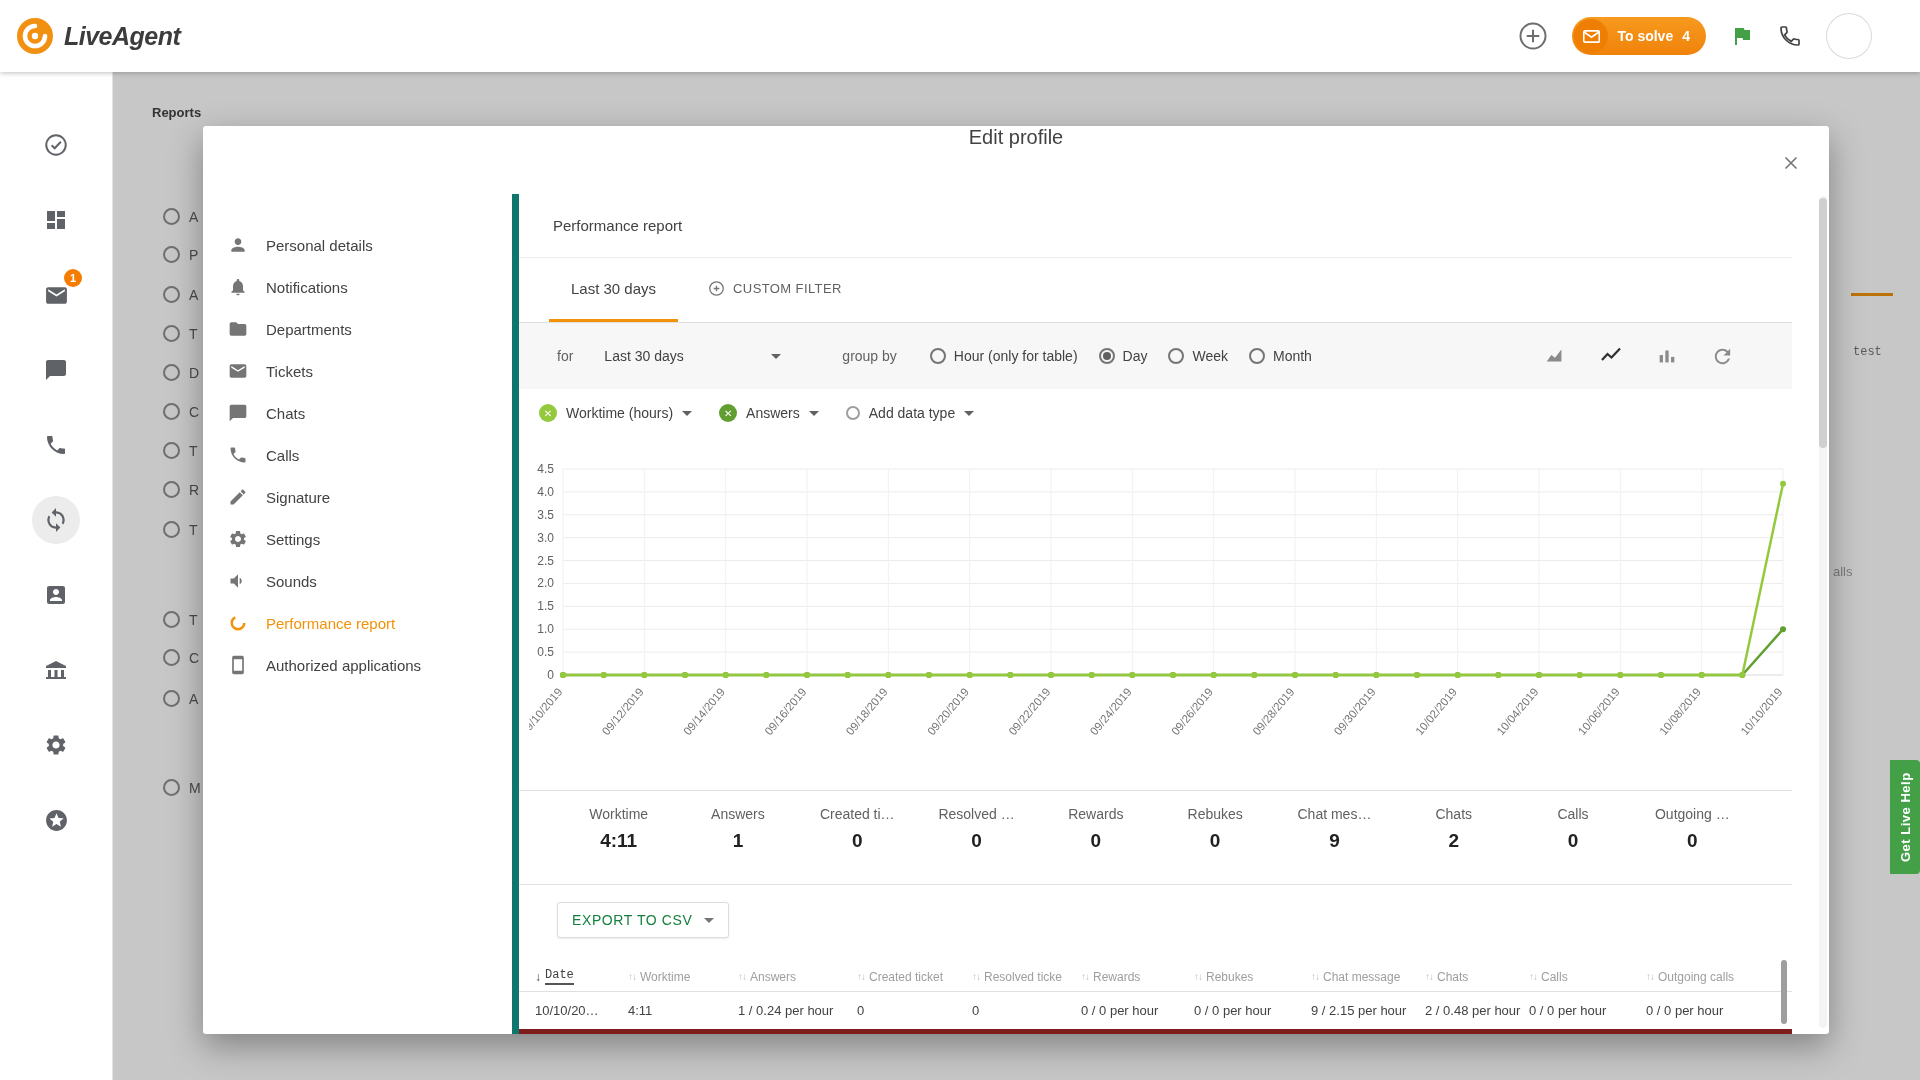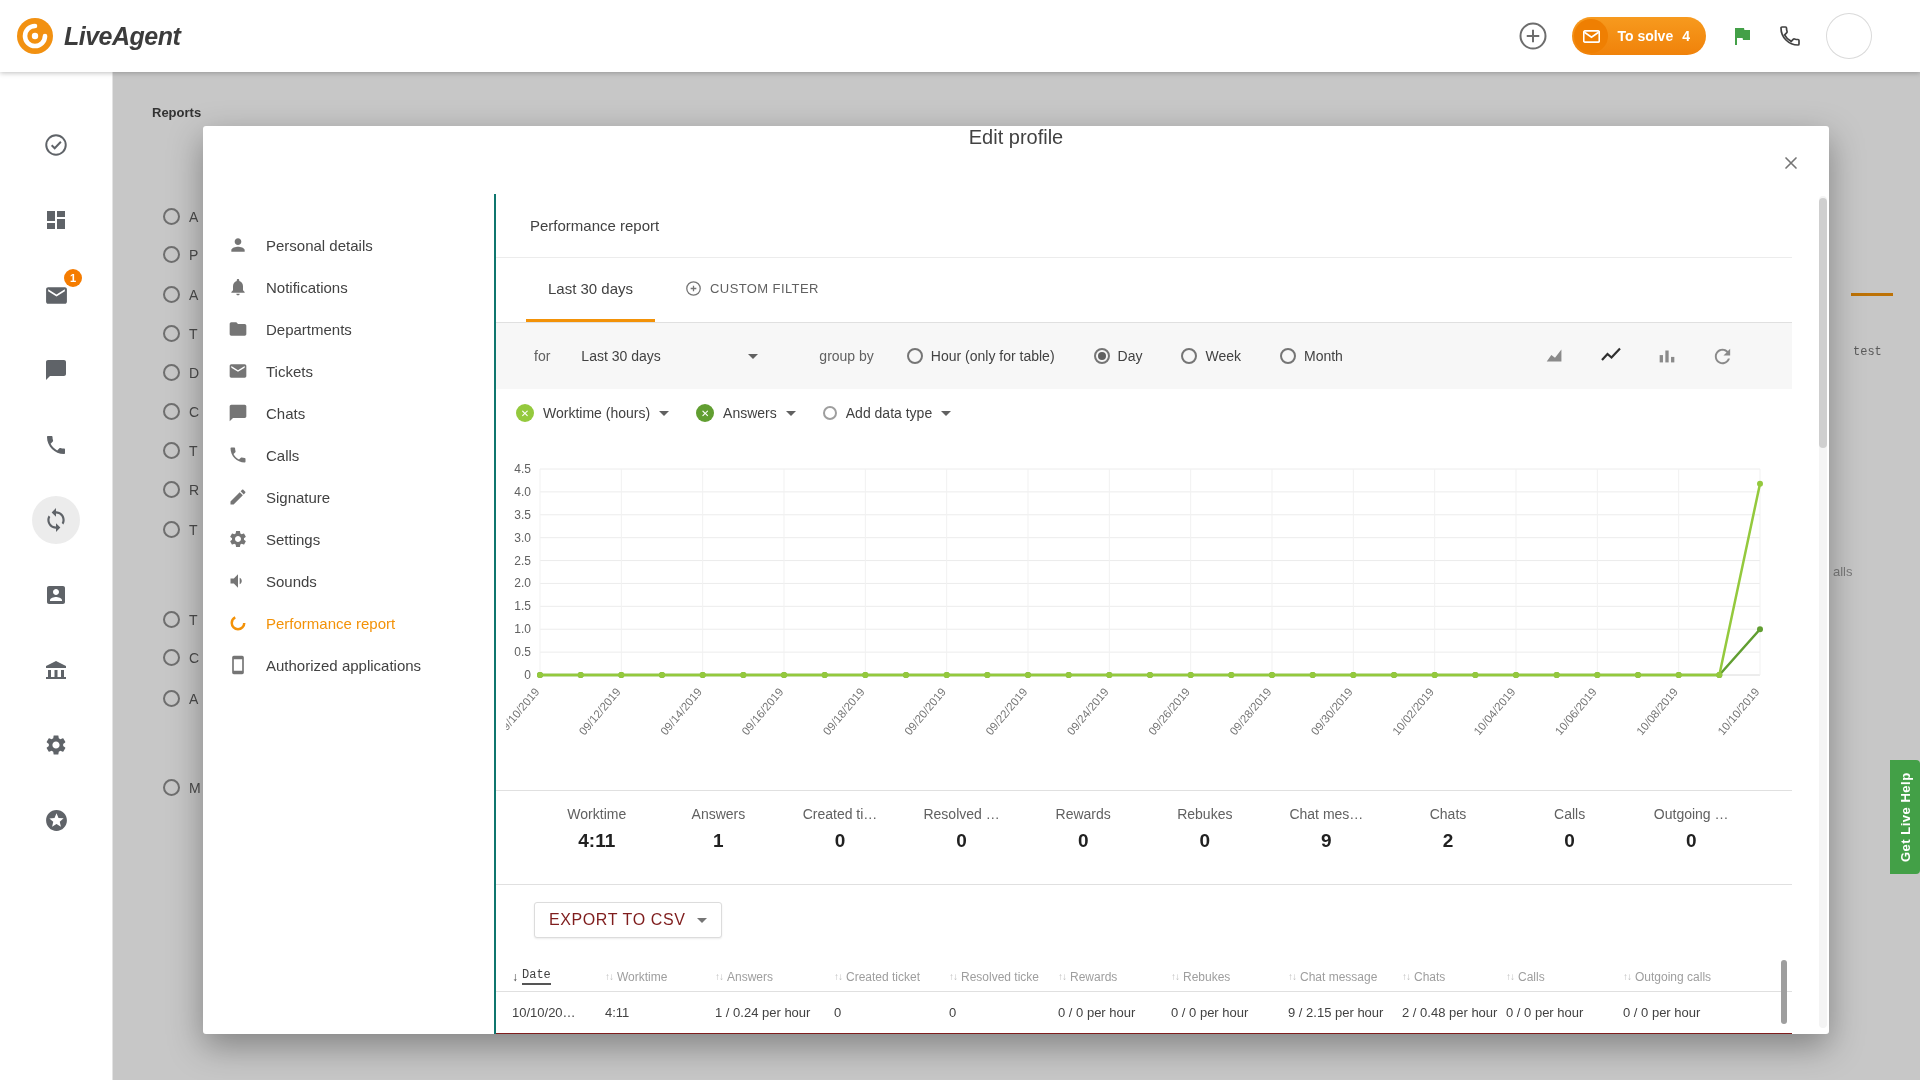--- a/index.html
+++ b/index.html
@@ -49,21 +49,21 @@
     letter-spacing:.5px; cursor:pointer; border:none; }
 
   
   .modal { position:absolute; left:203px; top:126px; width:1626px; height:908px; background:#fff;
     border-radius:3px; box-shadow:0 12px 34px rgba(0,0,0,.35); z-index:60; overflow:hidden; }
   .modal-header { height:68px; display:flex; align-items:center; padding:0 24px;flex-direction:column; }
   .modal-title { font-size:20px; font-weight:500; color:#424242; }
   .modal-close { margin-left:auto; background:none; border:none; cursor:pointer; padding:4px; }
   .modal-body { display:flex; height:840px; }
 
-  .m-nav { width:293px; border-right:2px solid #0f766e; padding-top:30px; flex:none; }
+  .m-nav { width:316px; border-right:7px solid #0f766e; padding-top:30px; flex:none; }
   .nav-item { height:42px; display:flex; align-items:center; gap:17px; padding-left:24px;
     color:#424242; font-size:15px; cursor:pointer; }
   .nav-item .nv-ic { width:22px; display:flex; justify-content:center; color:#757575; }
   .nav-item.active { color:#f39208; }
   .nav-item.active .nv-ic { color:#f39208; }
 
   .m-content { flex:1; padding-right:37px; position:relative; }
   .heading-row { height:64px; display:flex; align-items:center; padding-left:34px;
     border-bottom:1px solid #ececec; font-size:15px; font-weight:500; color:#424242; }
   .tabs-row { height:65px; display:flex; align-items:flex-end; padding-left:30px; gap:8px;
@@ -74,21 +74,21 @@
   .tab.custom { font-size:13px; letter-spacing:.4px; color:#616161; gap:8px; }
 
   .filter-bar { height:66px; background:#f7f7f7; display:flex; align-items:center; padding-left:38px;
     font-size:14px; color:#424242;gap:15px; }
   .for-label { color:#616161; margin-right:12px; }
   .range-select { width:185px; display:flex; align-items:center; justify-content:space-between;
     cursor:pointer; padding:6px 4px; }
   .caret { width:0; height:0; border-left:5px solid transparent; border-right:5px solid transparent;
     border-top:5px solid #616161; }
   .groupby-label { color:#616161; margin:0 18px 0 42px; }
-  .radio-opt { display:flex; align-items:center; gap:8px; margin-right:24px; cursor:pointer; }
+  .radio-opt { display:flex; align-items:center; gap:8px; margin-right:6px; cursor:pointer; }
   .radio { width:16px; height:16px; border:2px solid #757575; border-radius:50%; flex:none; }
   .radio.sel::after { content:''; display:block; width:8px; height:8px; margin:2px; border-radius:50%;
     background:#616161; }
   .charttype-icons { margin-left:auto; margin-right:58px; display:flex; align-items:center; gap:33px; }
   .ct-btn { background:none; border:none; cursor:pointer; color:#8a8a8a; display:flex; }
   .ct-btn.active { color:#2f2f2f; }
 
   .legend-row { height:48px; display:flex; align-items:center; padding-left:20px; gap:27px; }
   .chip { display:flex; align-items:center; gap:9px; font-size:14px; color:#424242; cursor:pointer; }
   .chip-x { width:18px; height:18px; border-radius:50%; color:#fff; font-size:10px; display:flex;
@@ -99,35 +99,35 @@
   .chart-wrap svg { position:absolute; left:10px; top:0; }
 
   .stats-row { height:95px; border-top:1px solid #e0e0e0; border-bottom:1px solid #e0e0e0;
     display:grid; grid-template-columns:repeat(10,1fr); padding:15px 40px 0; }
   .stat { text-align:center; }
   .stat-label { font-size:14px; color:#616161; white-space:nowrap; overflow:hidden; }
   .stat-value { font-size:19px; font-weight:bold; color:#212121; margin-top:8px; }
 
   .export-row { height:77px; padding:17px 0 0 38px; }
   .export-btn { height:36px; display:inline-flex; align-items:center; gap:12px; padding:0 14px;
-    background:#fff; border:1px solid #dcdcdc; border-radius:3px; font-size:16px; letter-spacing:.6px;
-    color:#7f1d1d; cursor:pointer; box-shadow:0 1px 2px rgba(0,0,0,.08);
+    background:#fff; border:1px solid #dcdcdc; border-radius:3px; font-size:14px; letter-spacing:.6px;
+    color:#15803d; cursor:pointer; box-shadow:0 1px 2px rgba(0,0,0,.08);
     font-family:"Liberation Sans","DejaVu Sans",sans-serif; }
   .export-btn .caret { border-top-color:#757575; }
 
   .tbl { display:grid; grid-template-columns:93px 110px 119px 115px 109px 113px 117px 114px 104px 117px 135px;
     padding-left:16px; align-items:center; }
   .table-header { height:30px; border-bottom:1px solid #e0e0e0; }
   .th { display:flex; align-items:center; gap:4px; font-size:12px; color:#9e9e9e;
     white-space:nowrap; overflow:hidden; cursor:pointer; }
   .th .arrows { font-size:10px; color:#bdbdbd; letter-spacing:-1px; }
   .th.th-date { color:#424242; }
   .th.th-date .sortdn { font-size:12px; color:#424242; }
   .th.th-date .lbl { border-bottom:2px solid #555; padding-bottom:1px;font-family:Liberation Mono, monospace; }
-  .table-row { height:44px; border-bottom:3px solid #7f1d1d; }
+  .table-row { height:44px; border-bottom:7px solid #7f1d1d; }
   .td { font-size:13px; color:#424242; white-space:nowrap; overflow:hidden; }
 
   .tbl-thumb { position:absolute; right:42px; bottom:10px; width:6px; height:64px; background:#9e9e9e;
     border-radius:3px; cursor:pointer; }
   .modal-scrollbar { position:absolute; top:70px; right:2px; bottom:6px; width:8px; background:#f4f4f4;
     border-radius:4px; }
   .modal-scrollbar .thumb { position:absolute; top:2px; left:0; width:8px; height:250px; background:#cfcfcf;
     border-radius:4px; cursor:pointer; }
 </style>
 </head>

